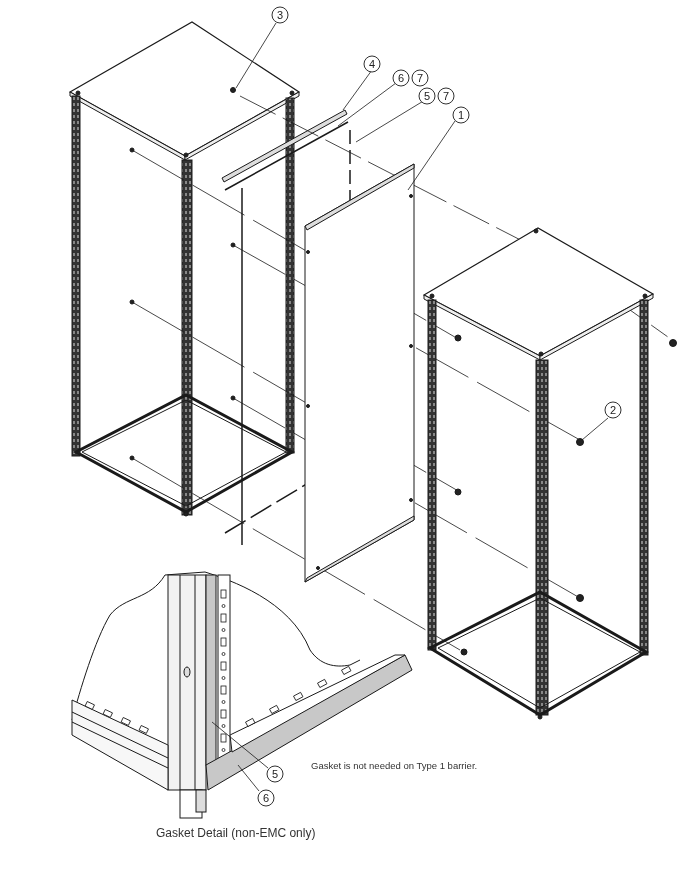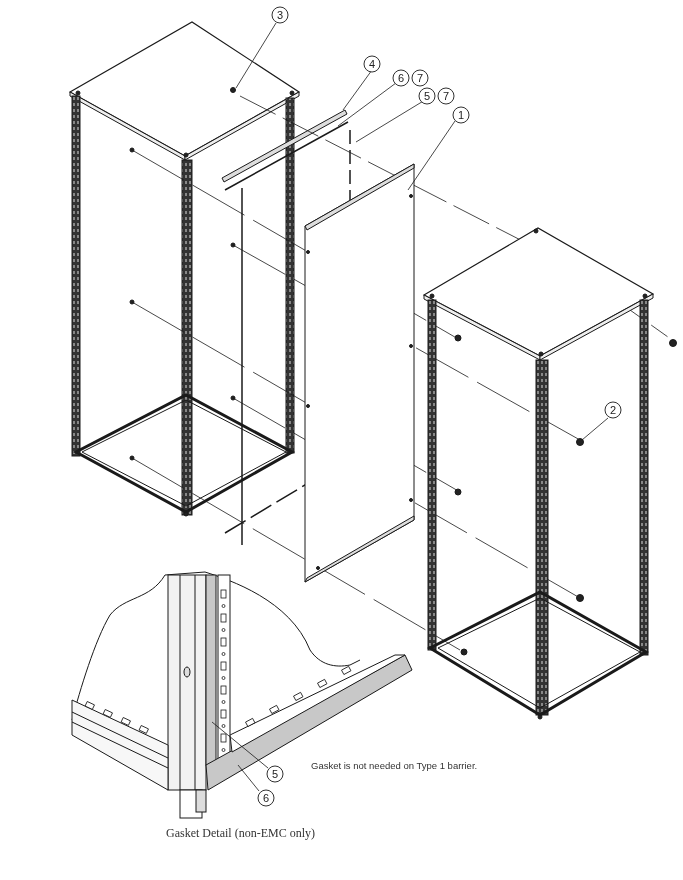--- a/index.html
+++ b/index.html
@@ -2,21 +2,21 @@
 <html><head>
 <meta charset="utf-8">
 <style>
   html, body { margin: 0; padding: 0; background: #ffffff; }
   body { width: 683px; height: 880px; position: relative; overflow: hidden;
          font-family: "Liberation Sans", sans-serif; }
   #canvas { position: absolute; left: 0; top: 0; width: 683px; height: 880px; }
   .callout-text { font-family: "Liberation Sans", sans-serif; font-size: 11px; fill: #222; }
   .note { position: absolute; font-family: "Liberation Sans", sans-serif; color: #333; white-space: nowrap; }
   #note-gasket { left: 311px; top: 760px; font-size: 9.5px; }
-  #caption { left: 166px; top: 826px; font-size: 12px; font-family: Liberation Serif, serif; }
+  #caption { left: 156px; top: 826px; font-size: 12px; }
 </style>
 </head>
 <body>
 
 <svg id="canvas" viewBox="0 0 683 880" xmlns="http://www.w3.org/2000/svg">
   <defs>
     <pattern id="holes" width="4" height="6" patternUnits="userSpaceOnUse">
       <rect width="4" height="6" fill="#333"></rect>
       <rect x="1" y="1" width="2" height="3" fill="#888"></rect>
     </pattern>

